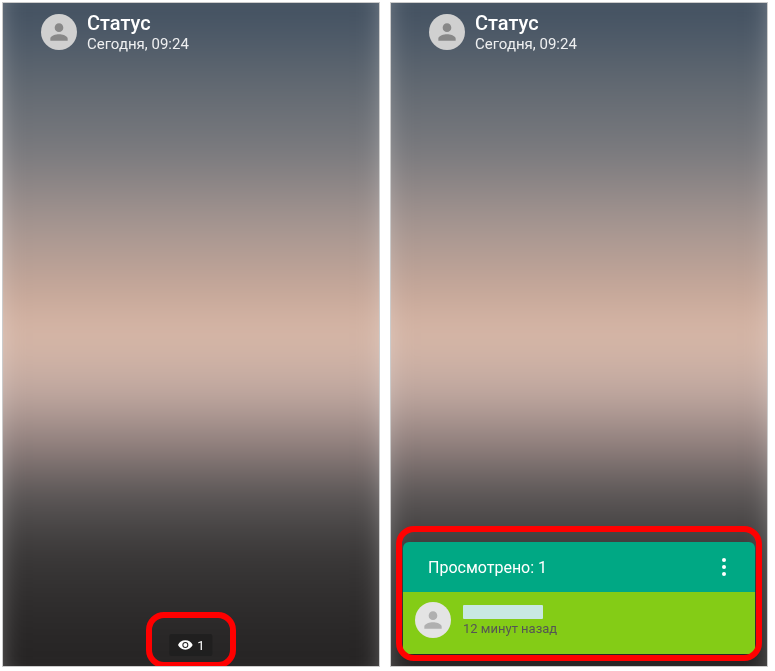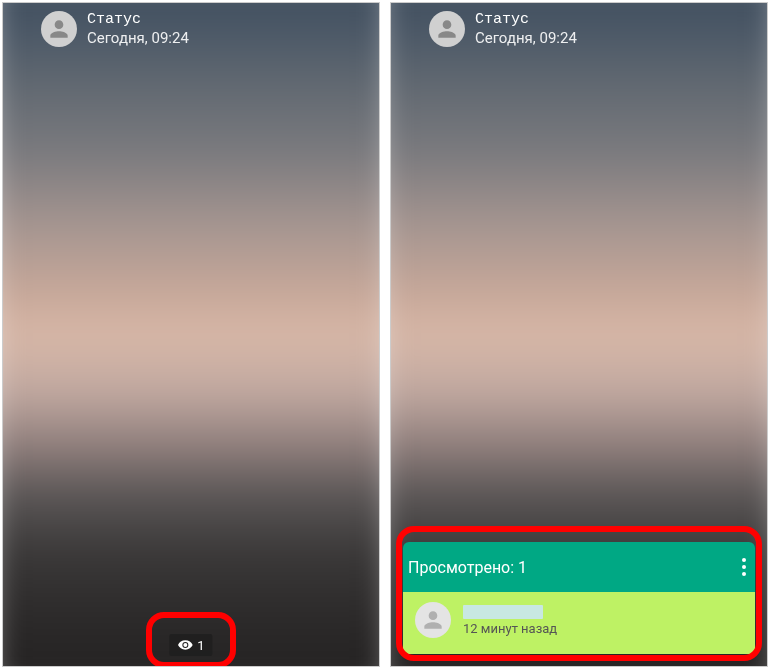--- a/index.html
+++ b/index.html
@@ -58,21 +58,21 @@
       width: 36px;
       height: 36px;
       border-radius: 50%;
       background: #d0d0d0;
       display: flex;
       align-items: center;
       justify-content: center;
     }
     .avatar svg { width: 26px; height: 26px; fill: #888; }
     .header-text { color: #fff; line-height: 1.2; }
-    .status-title { font-size: 15px; font-weight: 500; font-family: Liberation Mono, monospace; }
+    .status-title { font-size: 20px; font-weight: 500; }
     .status-time { font-size: 15px; opacity: 0.9; }
     .views-pill {
       position: absolute;
       bottom: 10px;
       left: 50%;
       transform: translateX(-50%);
       background: rgba(30,30,30,0.75);
       color: #fff;
       display: flex;
       align-items: center;
@@ -106,40 +106,40 @@
     .bottom-sheet {
       position: absolute;
       left: 12px;
       right: 12px;
       bottom: 12px;
       z-index: 10;
     }
     .sheet-header {
       background: #00a884;
       color: #fff;
-      padding: 12px 5px;
+      padding: 12px 25px;
       font-size: 16px;
       border-top-left-radius: 6px;
       border-top-right-radius: 6px;
       display: flex;
       align-items: center;
       justify-content: space-between;
     }
     .sheet-more {
       display: flex;
       flex-direction: column;
       gap: 3px;
       padding: 4px;
       cursor: pointer;
     }
     .sheet-more span {
       width: 4px; height: 4px; border-radius: 50%; background: #fff;
     }
     .sheet-body {
-      background: #bef264;
+      background: #84cc16;
       padding: 10px 12px 16px;
     }
     .viewer-row {
       display: flex;
       align-items: center;
       gap: 12px;
     }
     .viewer-avatar {
       width: 36px;
       height: 36px;

